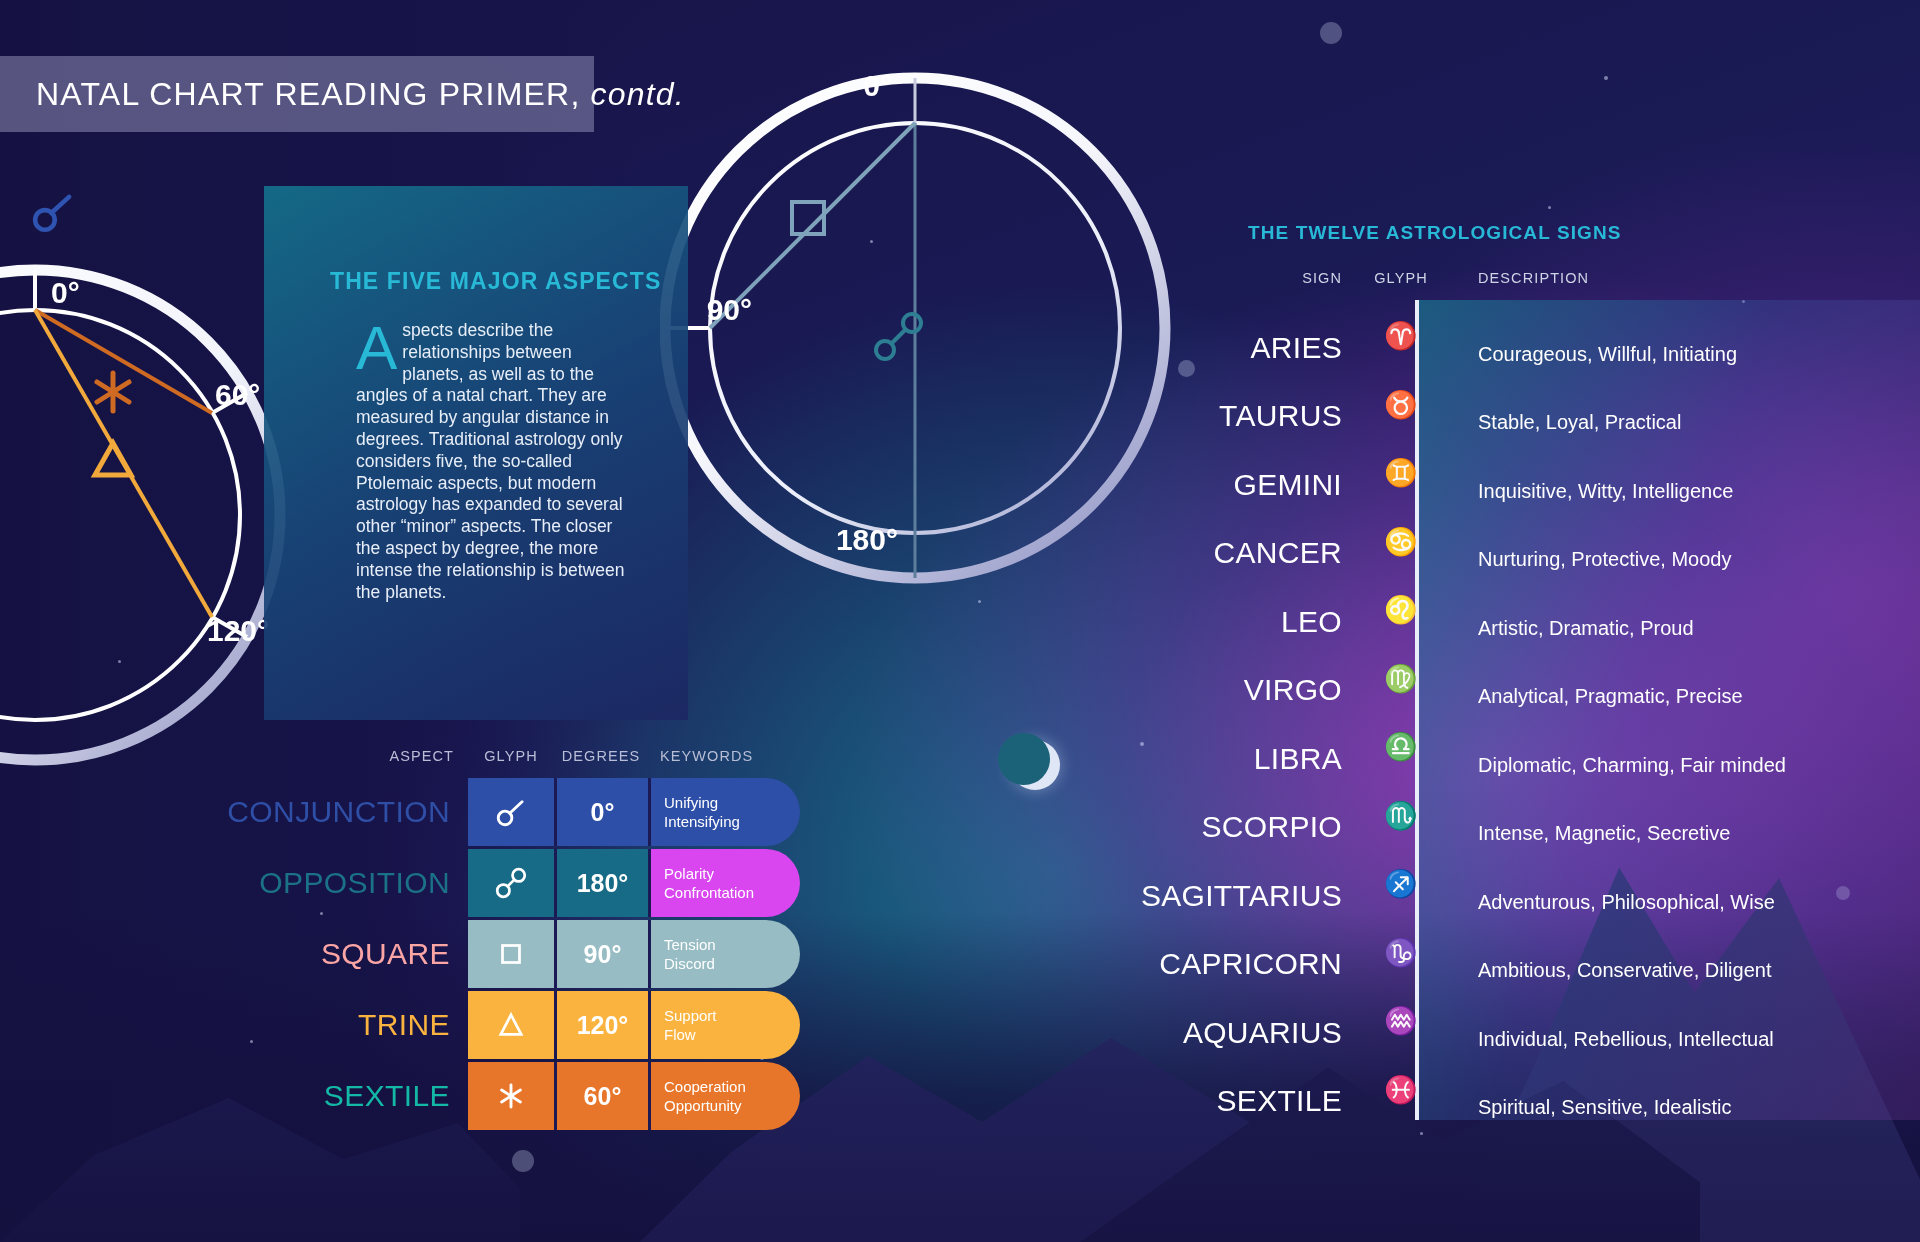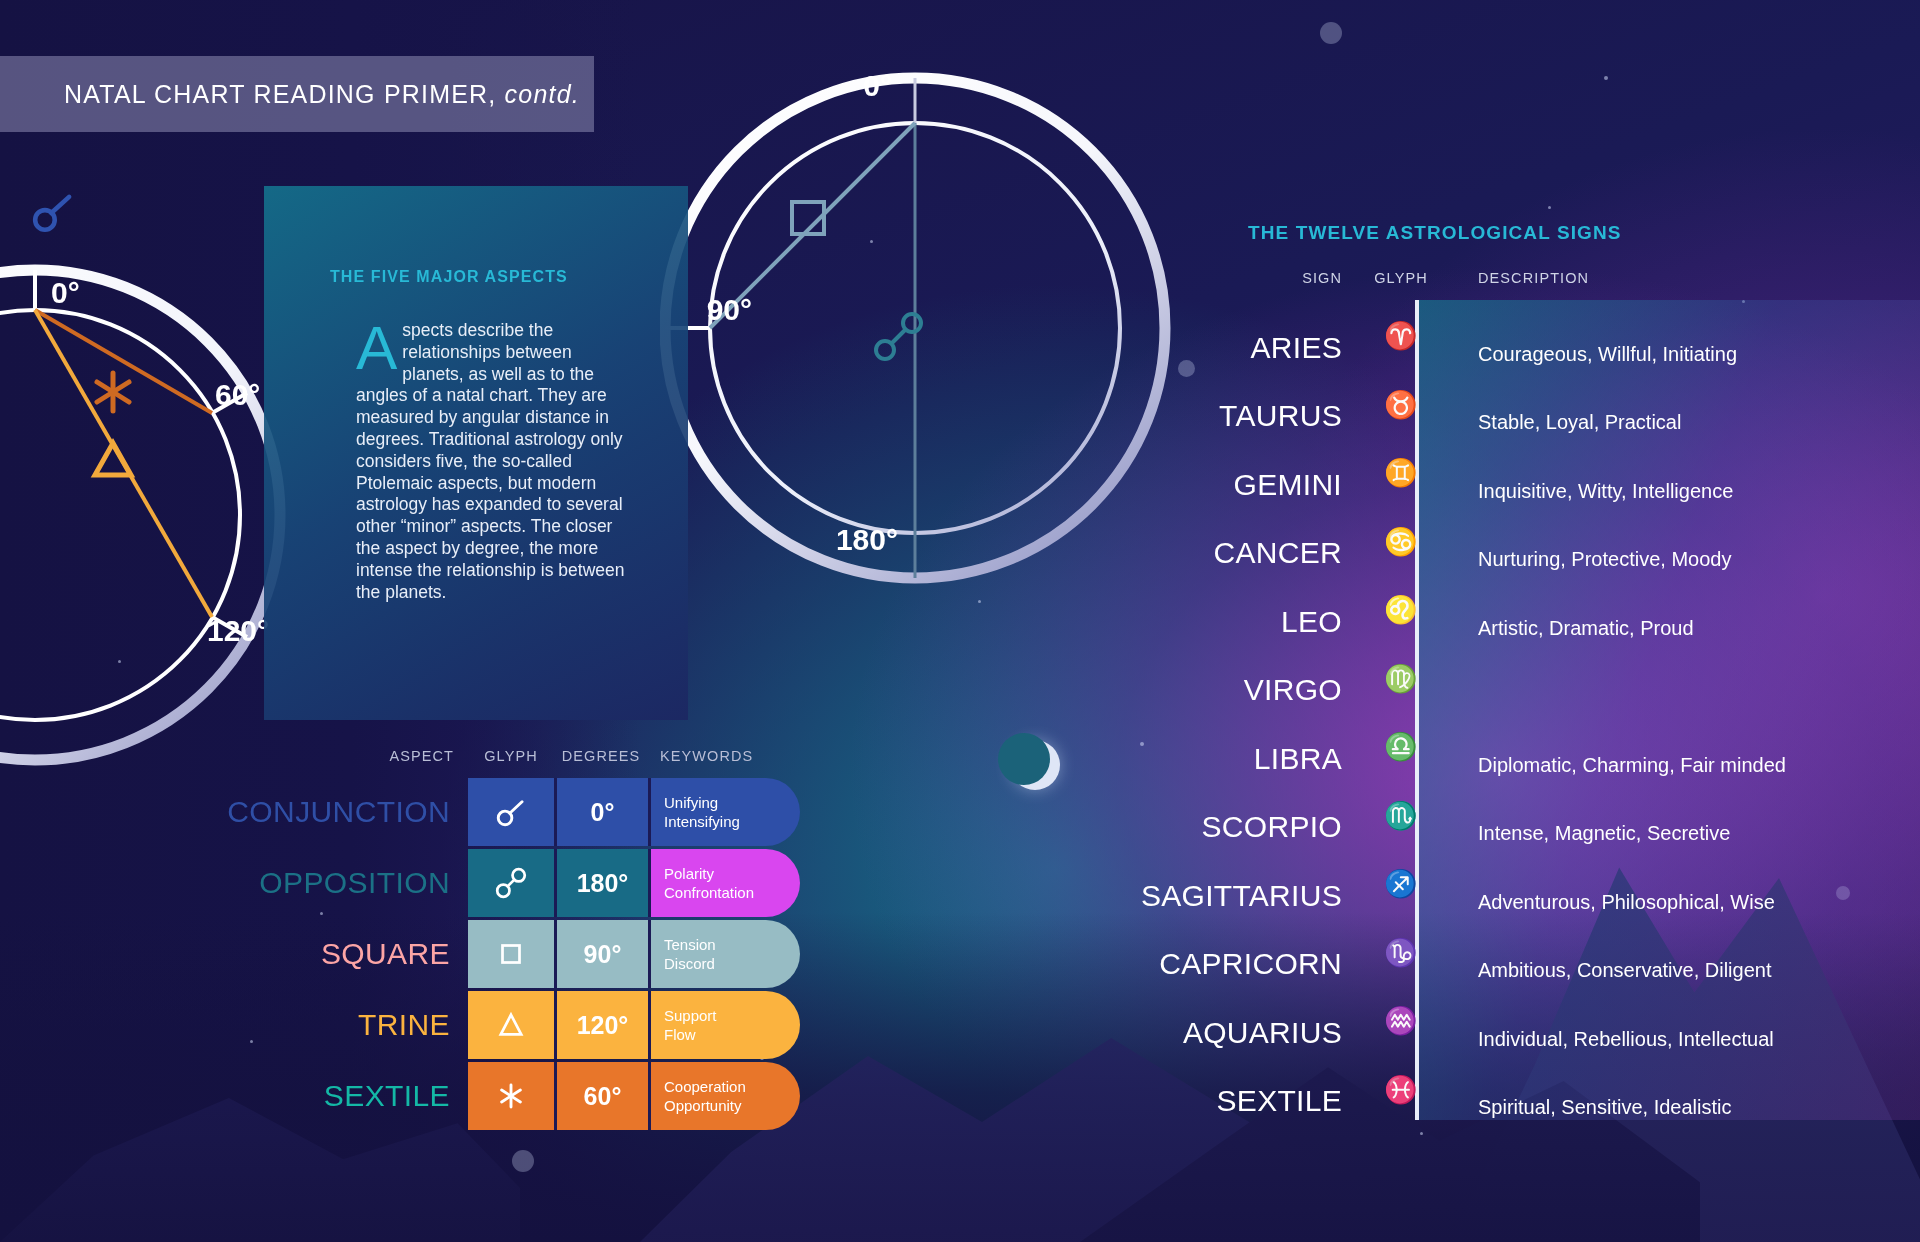--- a/index.html
+++ b/index.html
@@ -56,34 +56,34 @@
     border-radius:50%; background:#1b6279;
   }
 
   
   #title-bar {
     position:absolute; left:0; top:56px; width:594px; height:76px;
     background:rgba(128,126,166,0.62);
     display:flex; align-items:center;
   }
   #title-text {
-    padding-left:52px; color:#ffffff; font-size:25px; letter-spacing:1.2px;
-    font-weight:300; white-space:nowrap;margin-left:12px;
+    padding-left:36px; color:#ffffff; font-size:32px; letter-spacing:1.2px;
+    font-weight:300; white-space:nowrap;
   }
   #title-text em { font-style:italic; }
 
   
   #aspect-panel {
     position:absolute; left:264px; top:186px; width:424px; height:534px;
     background:linear-gradient(150deg, rgba(20,112,140,0.92) 0%, rgba(24,70,120,0.92) 48%, rgba(28,38,98,0.9) 100%);
   }
 
   #aspects-heading {
     position:absolute; left:330px; top:268px; width:340px;
-    color:#28b9d6; font-size:16px; font-weight:bold; letter-spacing:1.1px;
+    color:#28b9d6; font-size:23px; font-weight:bold; letter-spacing:1.1px;
   }
   #aspects-body {
     position:absolute; left:356px; top:320px; width:276px;
     color:#e8eef8; font-size:17.5px; line-height:21.8px; font-weight:300;
   }
   #aspects-body .dropcap {
     float:left; color:#28b9d6; font-size:62px; line-height:52px;
     padding-right:5px; margin-top:2px; font-weight:300;
   }
 
@@ -363,20 +363,21 @@
         <div class="st-desc">Nurturing, Protective, Moody</div>
       </div>
       <div class="st-row">
         <div class="st-sign">LEO</div>
         <div class="st-glyph">♌</div>
         <div class="st-desc">Artistic, Dramatic, Proud</div>
       </div>
       <div class="st-row">
         <div class="st-sign">VIRGO</div>
         <div class="st-glyph">♍</div>
+        <div class="st-desc">Analytical, Pragmatic, Precise</div>
       </div>
       <div class="st-row">
         <div class="st-sign">LIBRA</div>
         <div class="st-glyph">♎</div>
         <div class="st-desc">Diplomatic, Charming, Fair minded</div>
       </div>
       <div class="st-row">
         <div class="st-sign">SCORPIO</div>
         <div class="st-glyph">♏</div>
         <div class="st-desc">Intense, Magnetic, Secretive</div>

